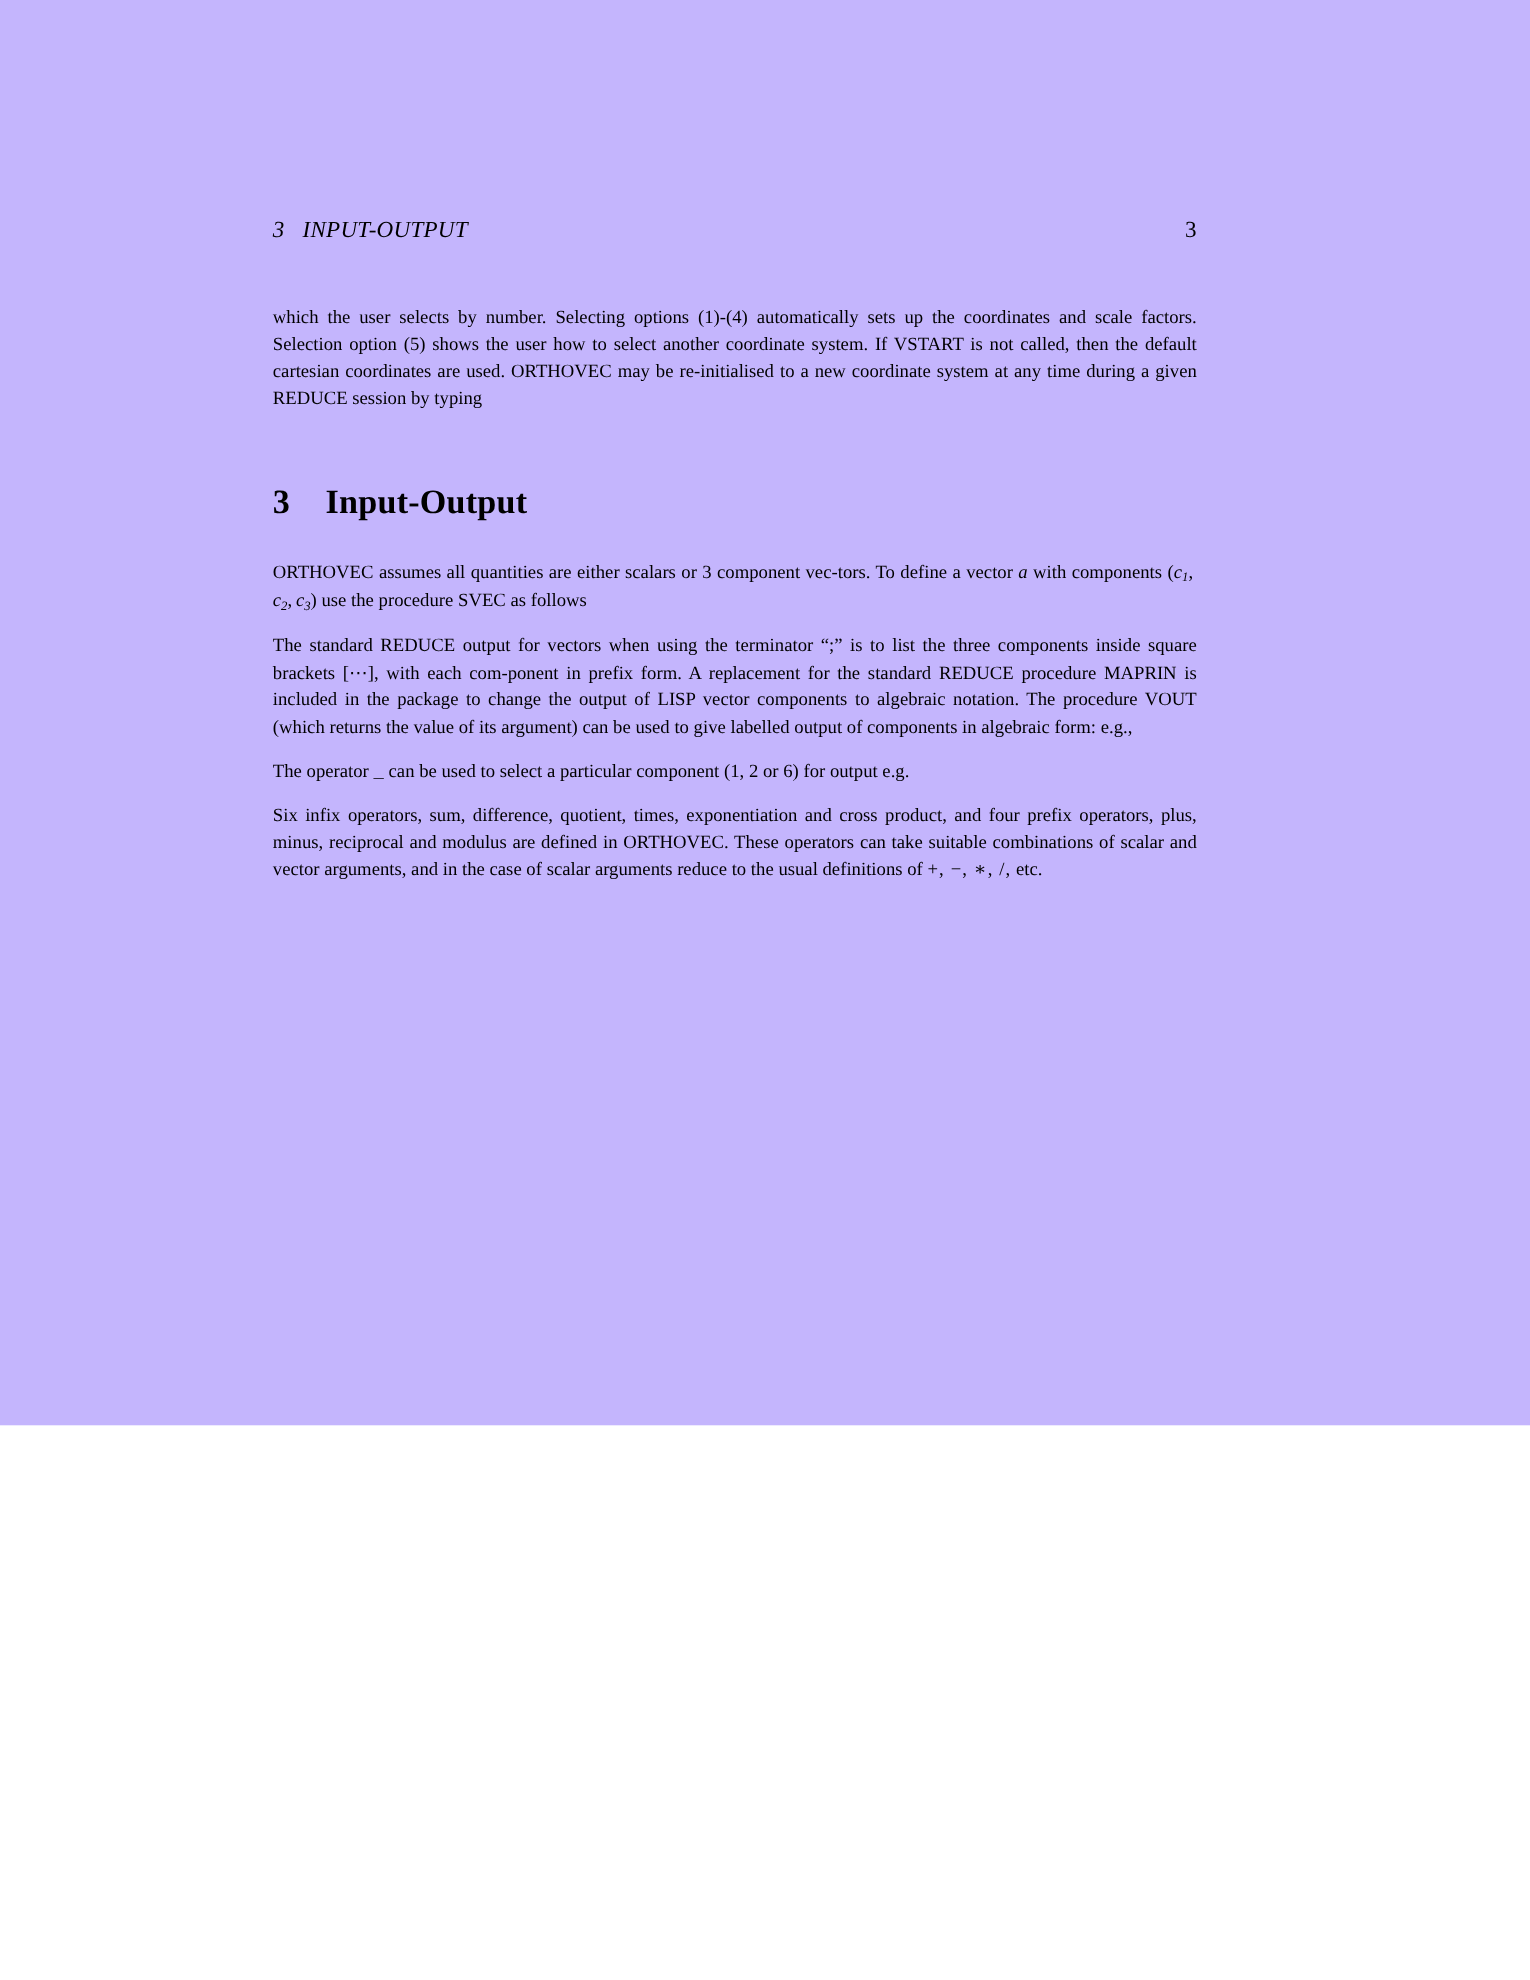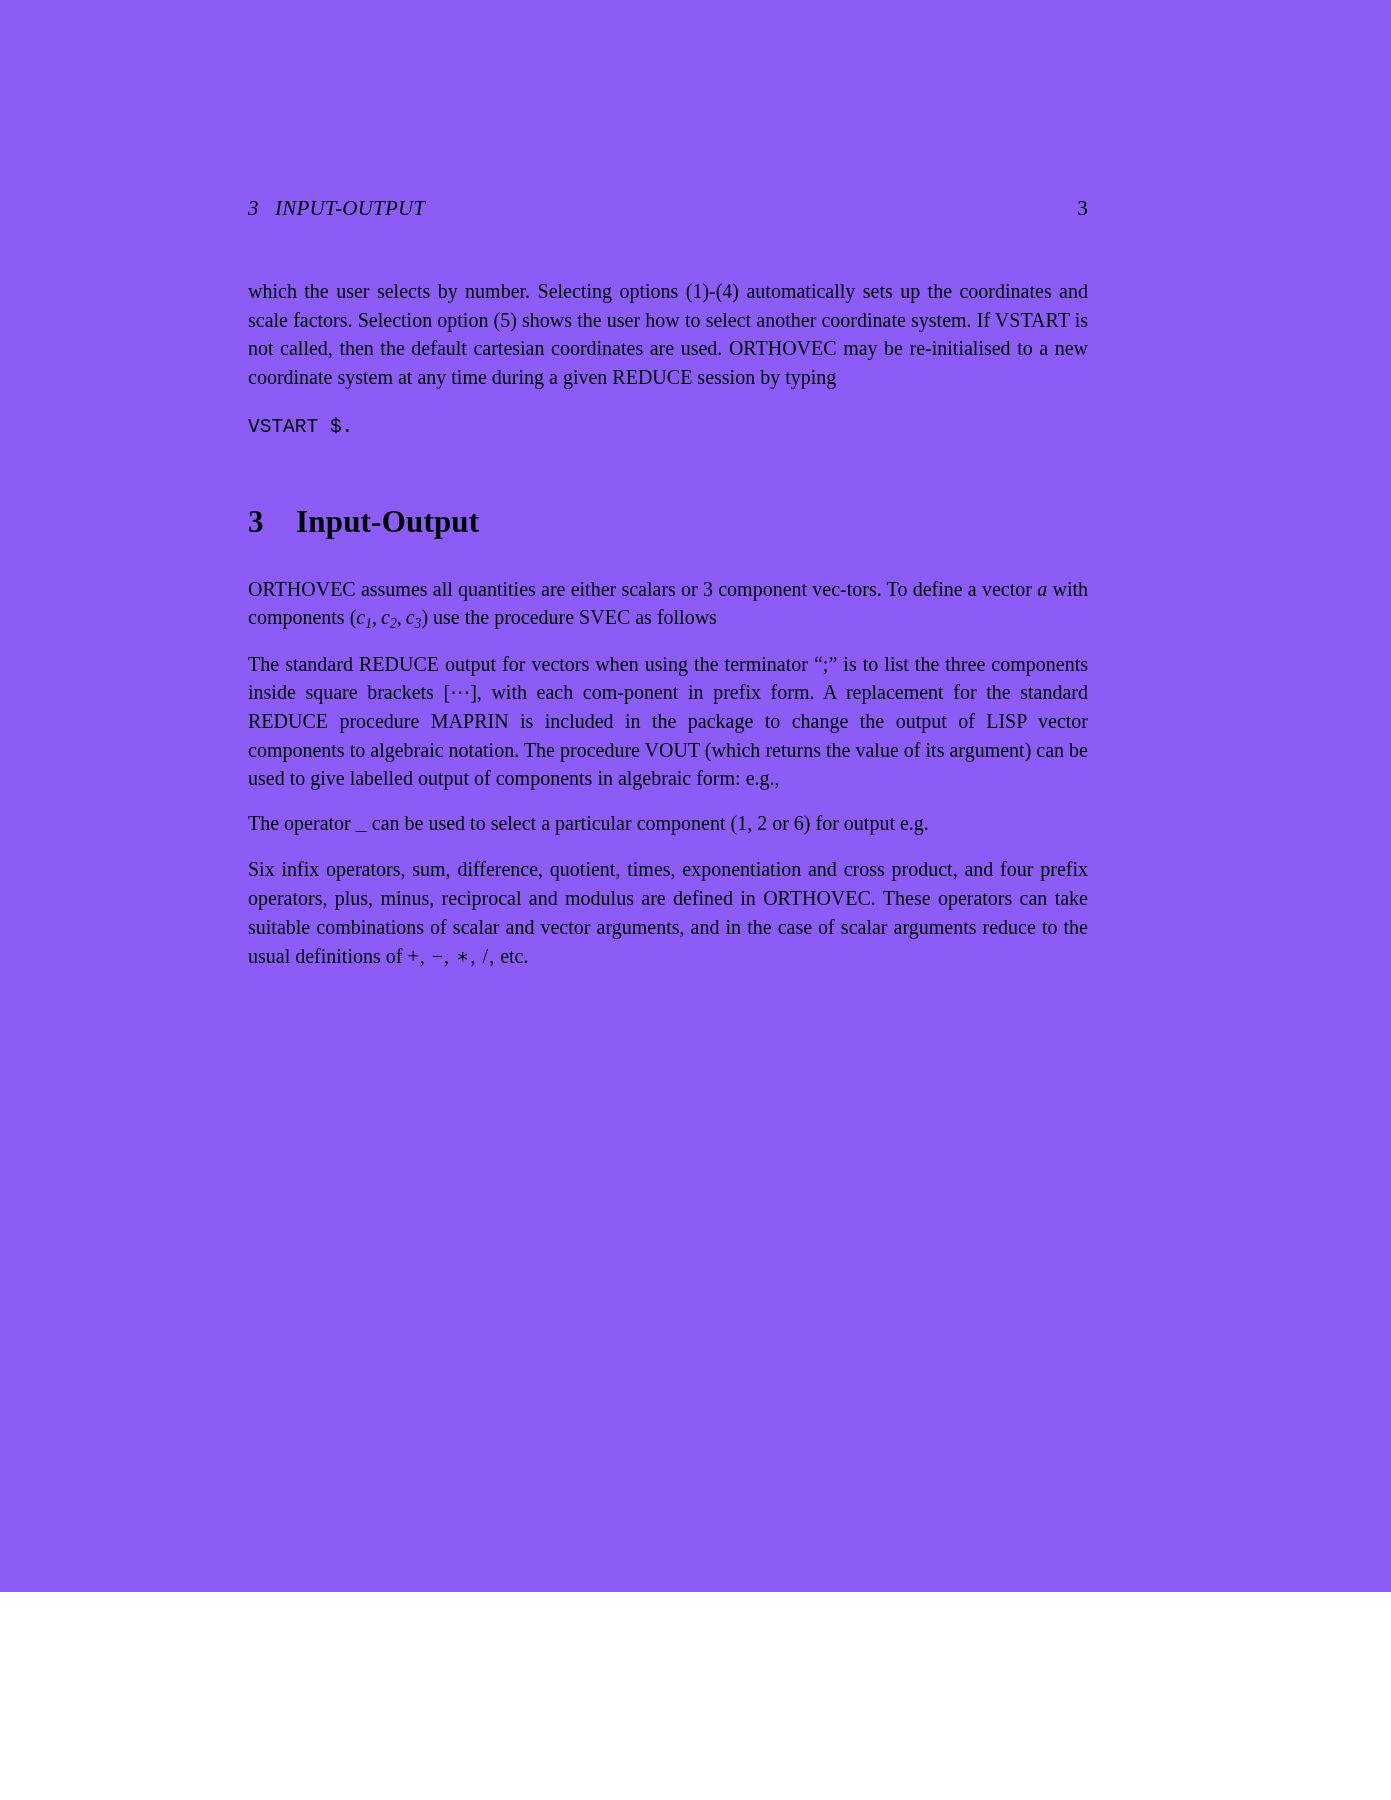--- a/index.html
+++ b/index.html
@@ -8,22 +8,22 @@
     padding: 0;
     background: #ffffff;
   }
   body {
     font-family: "Liberation Serif", "DejaVu Serif", serif;
     color: #000000;
   }
   .page {
     position: relative;
     width: 1391px;
-    height: 1592px;
-    background: #8b5cf6;
+    height: 1296px;
+    background: #c4b5fd;
     margin: 0 auto;
     overflow: hidden;
   }
   .content {
     position: absolute;
     left: 248px;
     top: 196px;
     width: 840px;
   }
 
@@ -43,21 +43,21 @@
   .runhead .rh-sec-num {
     font-style: italic;
   }
   .runhead .rh-page {
     font-style: normal;
     font-size: 21px;
   }
 
   
   p.body {
-    font-size: 20px;
+    font-size: 17px;
     line-height: 1.435;
     text-align: justify;
     text-justify: inter-word;
     margin: 0 0 16px 0;
     hyphens: manual;
   }
 
   
   pre.code {
     font-family: "Liberation Mono", "DejaVu Sans Mono", monospace;
@@ -108,21 +108,20 @@
 <div class="page">
   <div class="content">
 
     <div class="runhead">
       <div class="rh-left"><span class="rh-sec-num">3</span>&nbsp;&nbsp;&nbsp;<span>INPUT-OUTPUT</span></div>
       <div class="rh-page">3</div>
     </div>
 
     <p class="body">which the user selects by number. Selecting options (1)-(4) automatically sets up the coordinates and scale factors. Selection option (5) shows the user how to select another coordinate system. If VSTART is not called, then the default cartesian coordinates are used. ORTHOVEC may be re-initialised to a new coordinate system at any time during a given REDUCE session by typing</p>
 
-    <pre class="code">VSTART $.</pre>
 
     <h2 class="section">
       <span class="sec-num">3</span><span>Input-Output</span>
     </h2>
 
     <p class="body"><span>ORTHOVEC assumes all quantities are either scalars or 3 component vec-tors. To define a vector </span><span class="math">a</span><span> with components (</span><span class="math"><span>c</span><sub>1</sub></span><span class="math-up">, </span><span class="math"><span>c</span><sub>2</sub></span><span class="math-up">, </span><span class="math"><span>c</span><sub>3</sub></span><span>) use the procedure SVEC as follows</span></p>
 
 
     <p class="body"><span>The standard REDUCE output for vectors when using the terminator “;” is to list the three components inside square brackets [</span><span class="math-up">⋯</span><span>], with each com-ponent in prefix form. A replacement for the standard REDUCE procedure MAPRIN is included in the package to change the output of LISP vector components to algebraic notation. The procedure VOUT (which returns the value of its argument) can be used to give labelled output of components in algebraic form: e.g.,</span></p>
 

